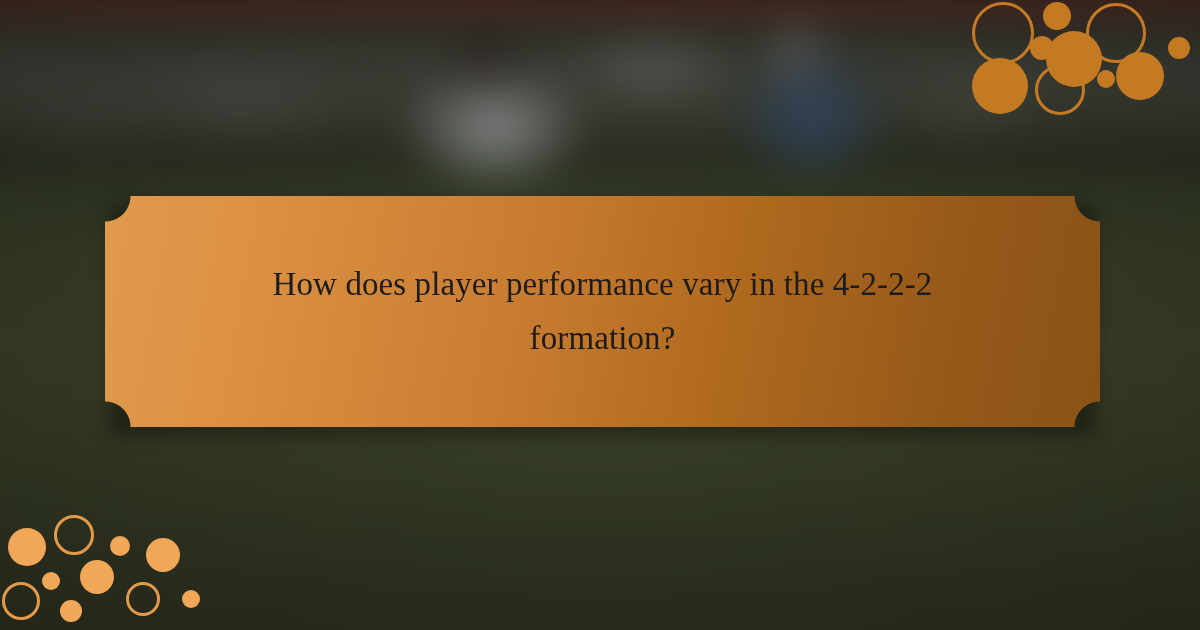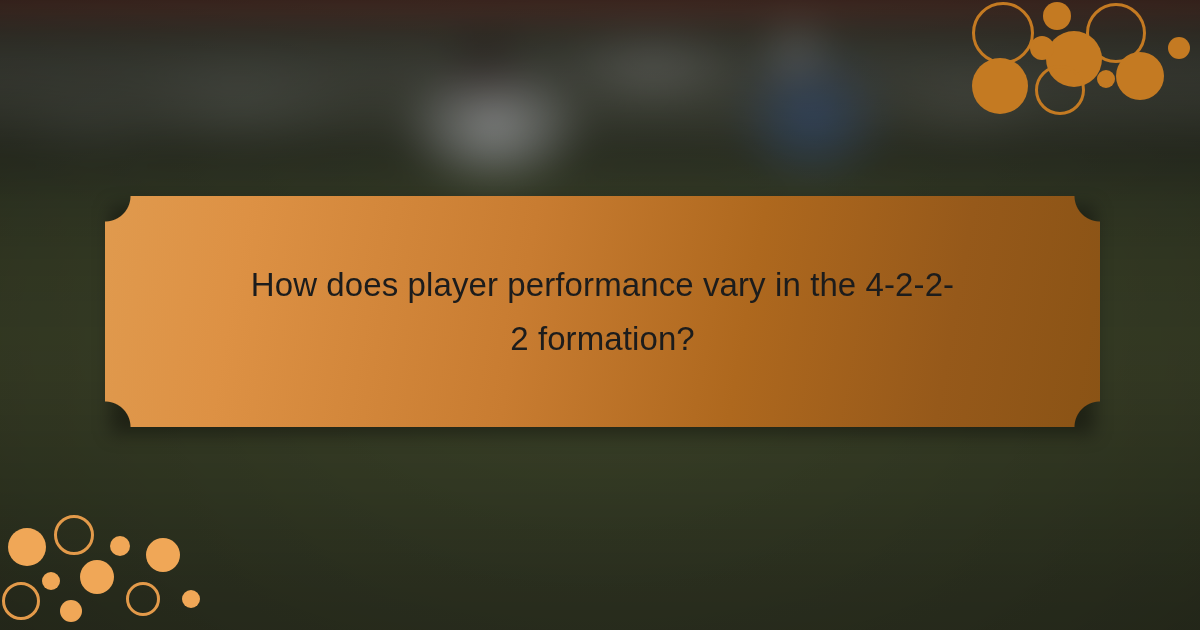--- a/index.html
+++ b/index.html
@@ -11,20 +11,21 @@
     overflow:hidden;
     background:#2a2a22;
     font-family:"Liberation Sans", sans-serif;
   }
 
   #stage {
     position:relative;
     width:1200px;
     height:630px;
     overflow:hidden;
+    font-family:Liberation Serif, serif;
   }
 
   
   .bg-photo {
     position:absolute;
     inset:-40px;
     background-color:#3f4531;
     background-image:
       
       radial-gradient(ellipse 130px 90px at 540px 175px, rgba(225,228,232,0.85) 0%, rgba(225,228,232,0.0) 70%),

